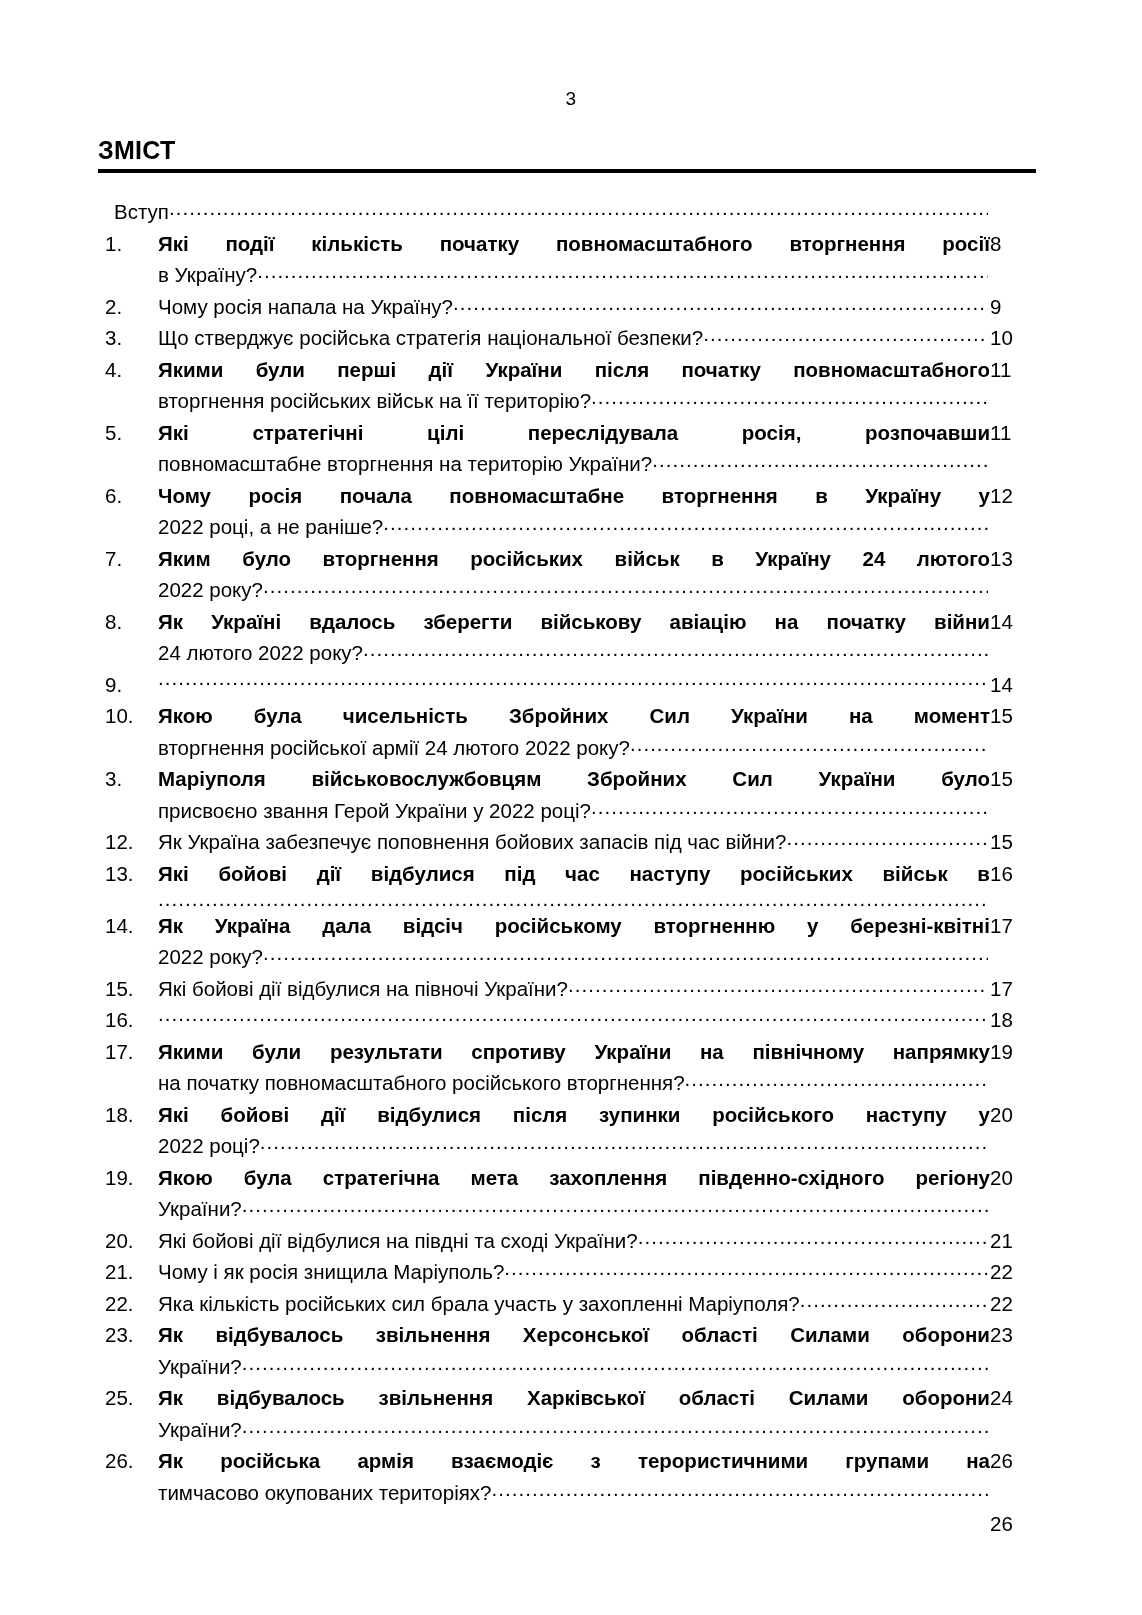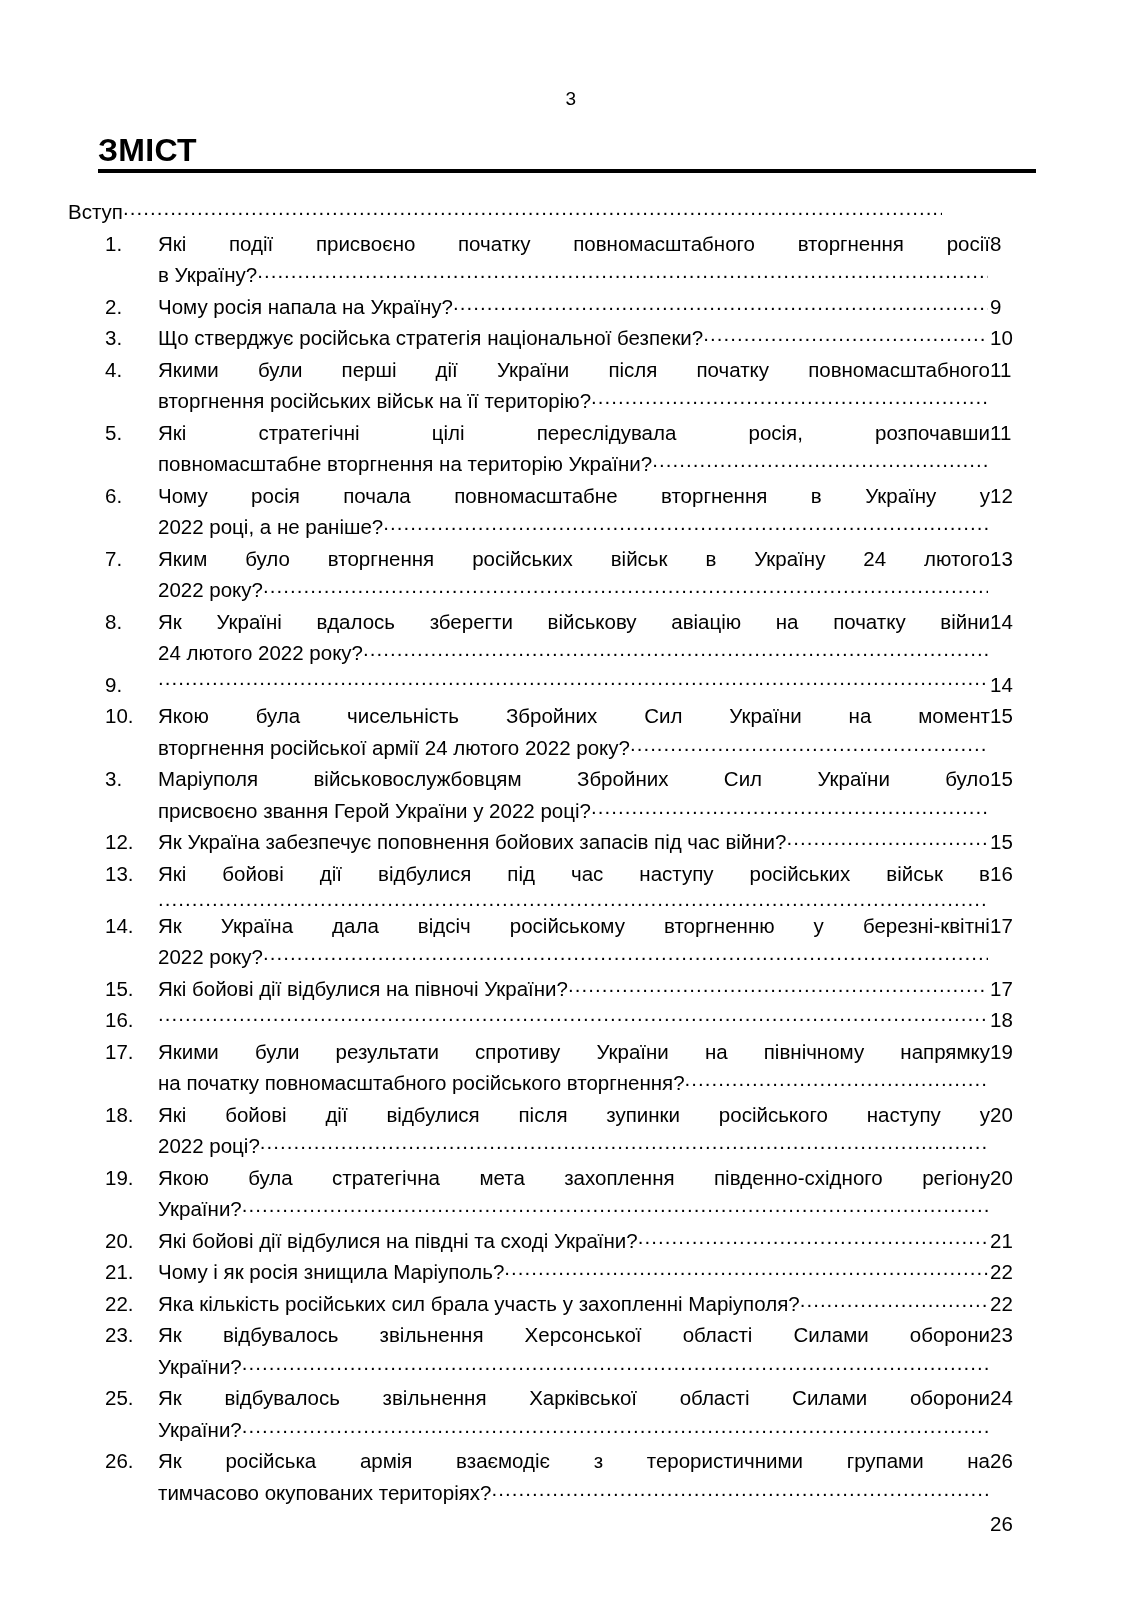--- a/index.html
+++ b/index.html
@@ -36,21 +36,21 @@
   }
 
   
   .heading-block {
     position: absolute;
     top: 136px;
     left: 98px;
     width: 938px;
   }
   .heading-title {
-    font-size: 32px;
+    font-size: 25px;
     font-weight: bold;
     line-height: 29px;
     letter-spacing: 0.3px;
     margin: 0;
     padding: 0 0 3px 0;
   }
   .heading-rule {
     width: 100%;
     height: 4px;
     background: #000000;
@@ -82,21 +82,21 @@
     text-align: left;
     white-space: nowrap;
   }
 
   
   .toc-entry.no-num .toc-num {
     width: 0;
     margin-left: 0;
   }
   .toc-entry.no-num .toc-body {
-    margin-left: 68px;
+    margin-left: 114px;
     width: 876px;
   }
 
   .toc-body {
     flex: 0 0 auto;
     width: 832px;
     font-size: 20.5px;
     line-height: 31.5px;
     position: relative;
   }
@@ -108,20 +108,21 @@
     width: 100%;
     white-space: nowrap;
     overflow: hidden;
   }
 
   
   .toc-line.justify .toc-text {
     display: flex;
     justify-content: space-between;
     width: 100%;
+    font-weight: bold;
   }
   .toc-line.justify .toc-text > span {
     white-space: pre;
   }
 
   
   .toc-line.last .toc-text {
     flex: 0 0 auto;
     white-space: pre;
   }
@@ -185,21 +186,21 @@
         <div class="toc-page-slot">8</div>
       </div>
       <div class="toc-row">
         <div class="toc-entry">
           <div class="toc-num">1.</div>
           <div class="toc-body">
             <div class="toc-line justify">
               <div class="toc-text">
                 <span>Які</span>
                 <span>події</span>
-                <span>присвоєно</span>
+                <span>кількість</span>
                 <span>початку</span>
                 <span>повномасштабного</span>
                 <span>вторгнення</span>
                 <span>росії</span>
               </div>
             </div>
           </div>
         </div>
       </div>
       <div class="toc-row">

